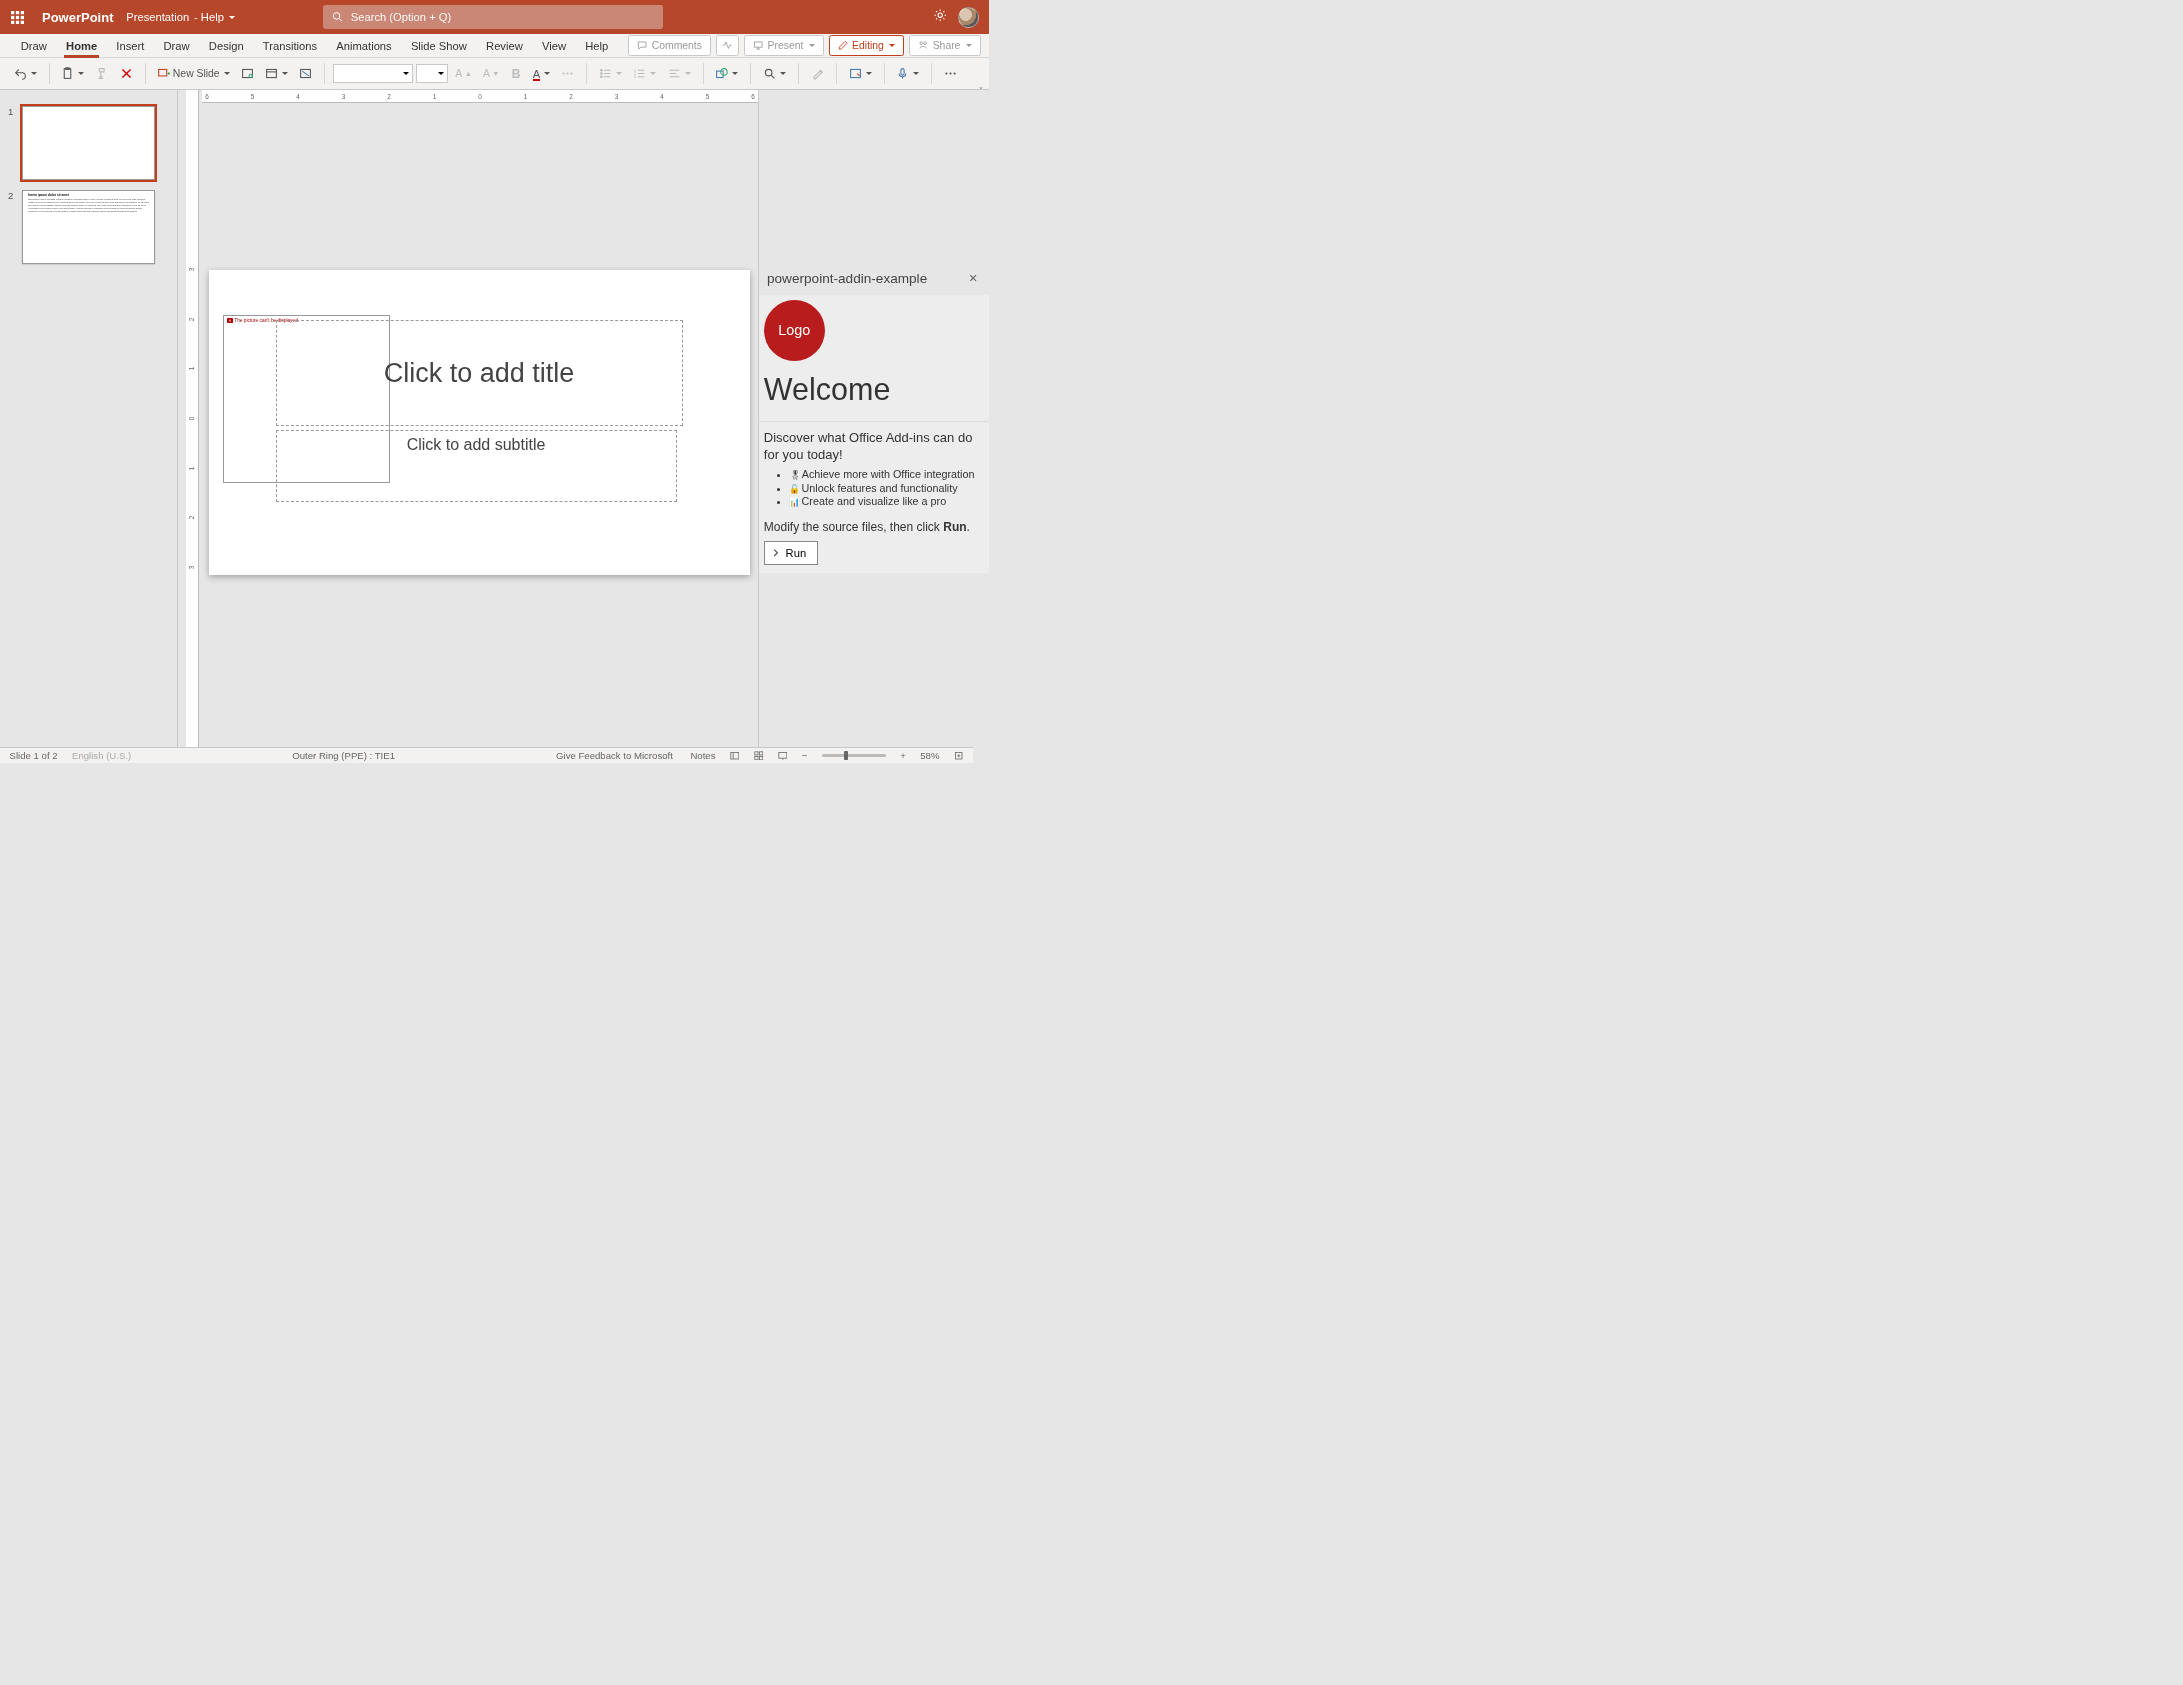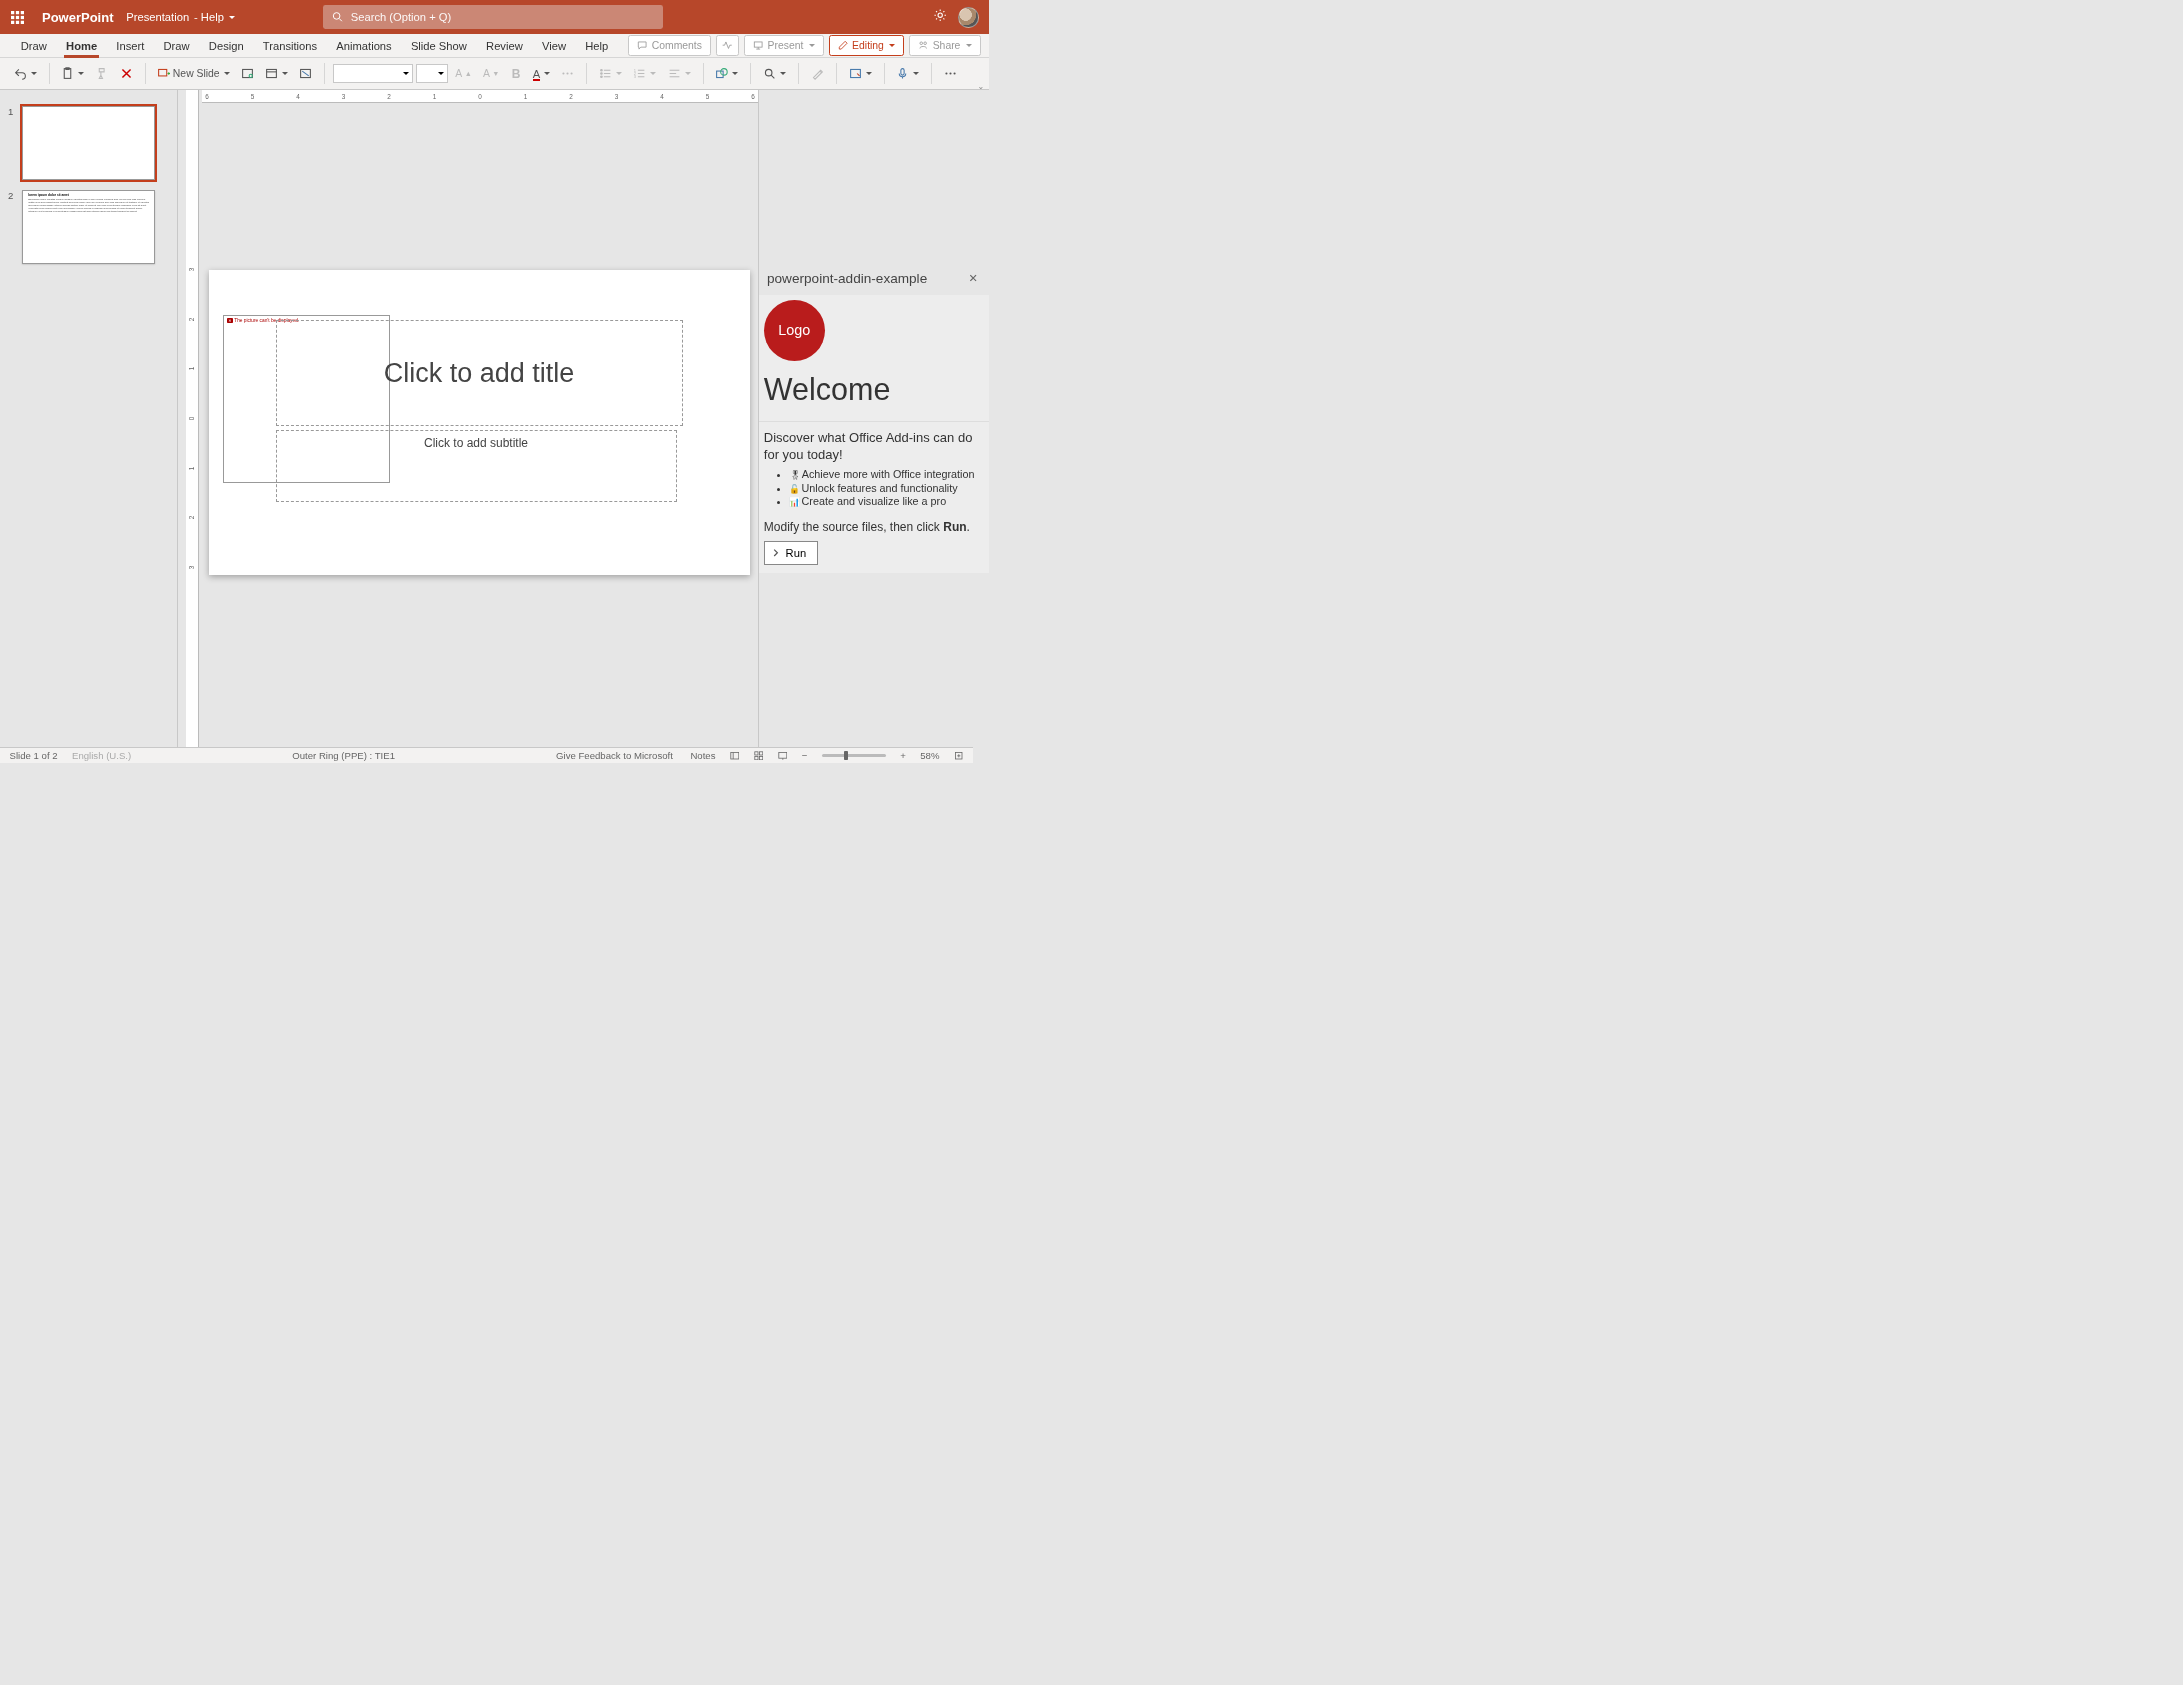--- a/index.html
+++ b/index.html
@@ -171,21 +171,21 @@
   .titleph {
     position: absolute; top: 50px; left: 67px; right: 67px; height: 106px;
     border: 0.8px dashed #999;
     display: flex; align-items: center; justify-content: center;
     font-size: 27px; color: #444; font-weight: 300;
   }
   .subph {
     position: absolute; top: 160px; left: 67px; right: 73px; height: 72px;
     border: 0.8px dashed #999;
     text-align: center; padding-top: 4.8px;
-    font-size: 12px; color: #444;
+    font-size: 16px; color: #444;
   }
 
   
   .taskpane {
     width: 231px; background: #e6e6e6;
     border-left: 0.8px solid #c8c8c8;
     display: flex; flex-direction: column; justify-content: center;
   }
   .tp-header {
     display: flex; align-items: center; justify-content: space-between;

